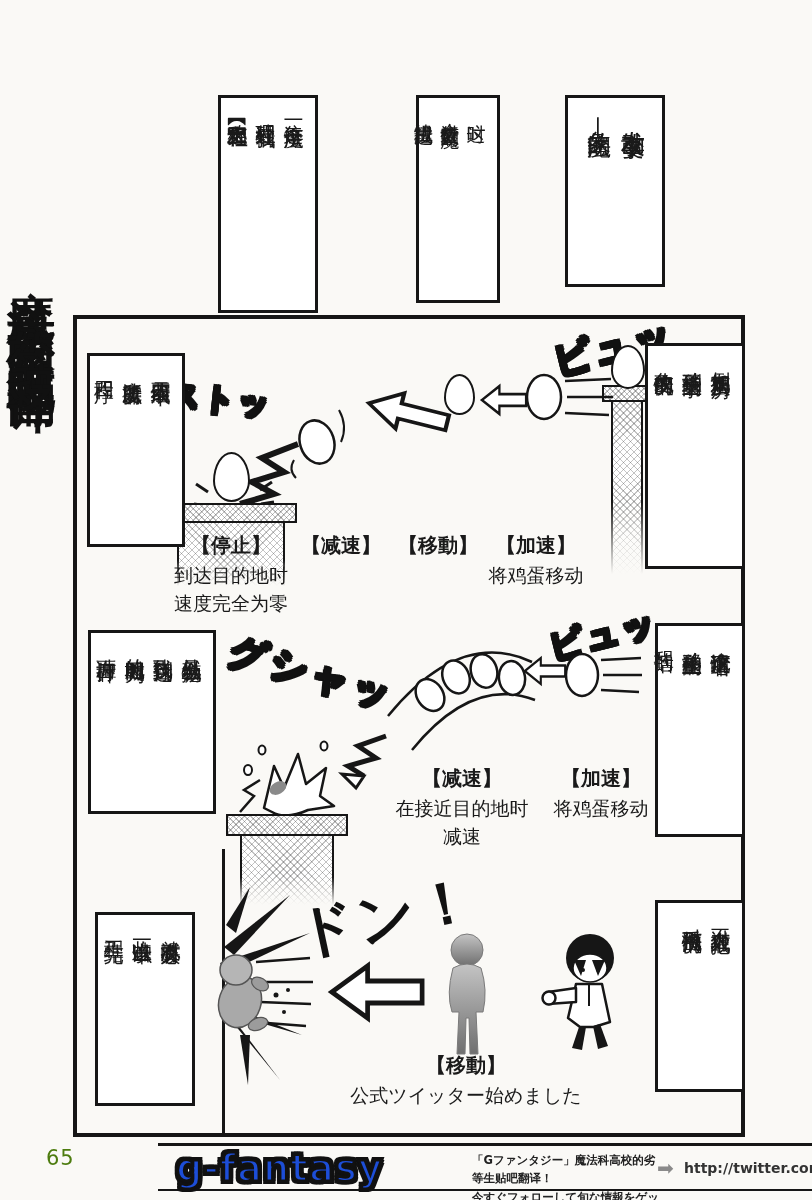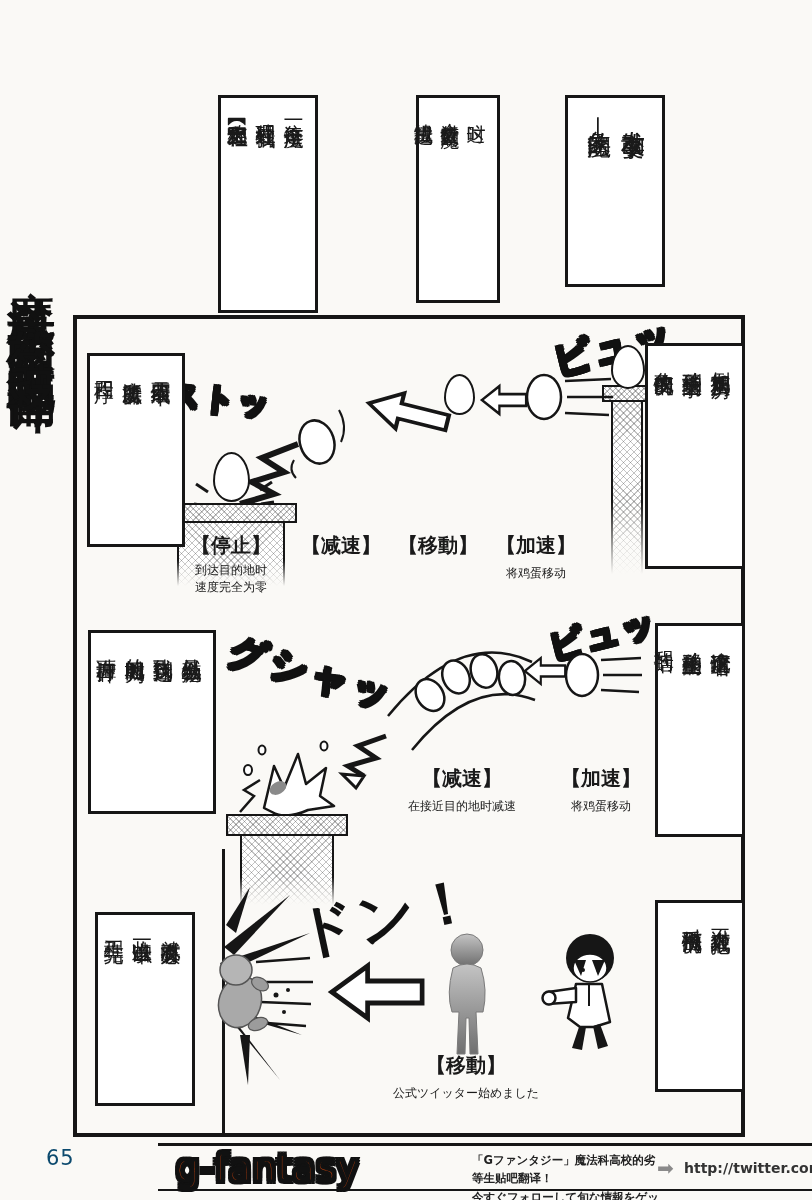--- a/index.html
+++ b/index.html
@@ -25,21 +25,21 @@
   .sfx{
     position:absolute;font-weight:900;color:#fff;letter-spacing:2px;
     -webkit-text-stroke:2px #111;
     text-shadow:-2px -2px 0 #111,2px -2px 0 #111,-2px 2px 0 #111,2px 2px 0 #111,
                 -2px 0 0 #111,2px 0 0 #111,0 -2px 0 #111,0 2px 0 #111;
   }
   .sfx-solid{position:absolute;font-weight:900;color:#111;letter-spacing:1px;}
   
   .step{position:absolute;width:150px;transform:translateX(-50%);text-align:center;}
   .step .t{font-weight:bold;font-size:20px;margin-bottom:3px;}
-  .step .d{font-size:12px;line-height:1.45;white-space:pre-line;text-align:center;display:inline-block;}
+  .step .d{font-size:19px;line-height:1.45;white-space:pre-line;text-align:center;display:inline-block;}
   
   .egg{
     position:absolute;background:#fff;border:2.5px solid #161616;
     border-radius:50% 50% 50% 50%/58% 58% 42% 42%;box-sizing:border-box;
   }
   
   .slab{
     position:absolute;border:2.5px solid #161616;box-sizing:border-box;
     background:
       repeating-linear-gradient(45deg,rgba(40,40,40,.30) 0 1px,transparent 1px 4px),
@@ -52,28 +52,28 @@
       repeating-linear-gradient(45deg,rgba(40,40,40,.28) 0 1px,transparent 1px 5px),
       repeating-linear-gradient(-45deg,rgba(40,40,40,.28) 0 1px,transparent 1px 5px),#fff;
   }
   .leg::after{
     content:"";position:absolute;left:-3px;right:-3px;bottom:-2px;height:45%;
     background:linear-gradient(rgba(250,249,246,0),#faf9f6 90%);
   }
   .wall{position:absolute;background:#161616;}
   .footer-rule{position:absolute;background:#161616;}
   .logo{
-    position:absolute;font-weight:400;font-size:37px;letter-spacing:1px;color:#c2410c;
+    position:absolute;font-weight:700;font-size:37px;letter-spacing:1px;color:#1d4ed8;
     -webkit-text-stroke:3px #111;
     text-shadow:-3px -3px 0 #111,3px -3px 0 #111,-3px 3px 0 #111,3px 3px 0 #111,
                 -3px 0 0 #111,3px 0 0 #111,0 -3px 0 #111,0 3px 0 #111;
   }
   .promo{position:absolute;font-size:11.5px;font-weight:bold;line-height:1.6;color:#222;}
   .url{position:absolute;font-size:14px;font-weight:bold;color:#333;}
-  .pagenum{position:absolute;font-size:21px;color:#0c4a6e;letter-spacing:1px;}
+  .pagenum{position:absolute;font-size:21px;color:#4d7c0f;letter-spacing:1px;}
   svg{display:block;overflow:visible;}
 </style>
 </head>
 <body>
 
 <div class="page">
 
   <div class="watermark" style="left:8px;top:252px;">魔法科高校的劣等生贴吧翻译</div>
 
   <div class="cbox" style="left:565px;top:95px;width:100px;height:192px;font-size:24px;padding:14px 12px;">发动改变事

